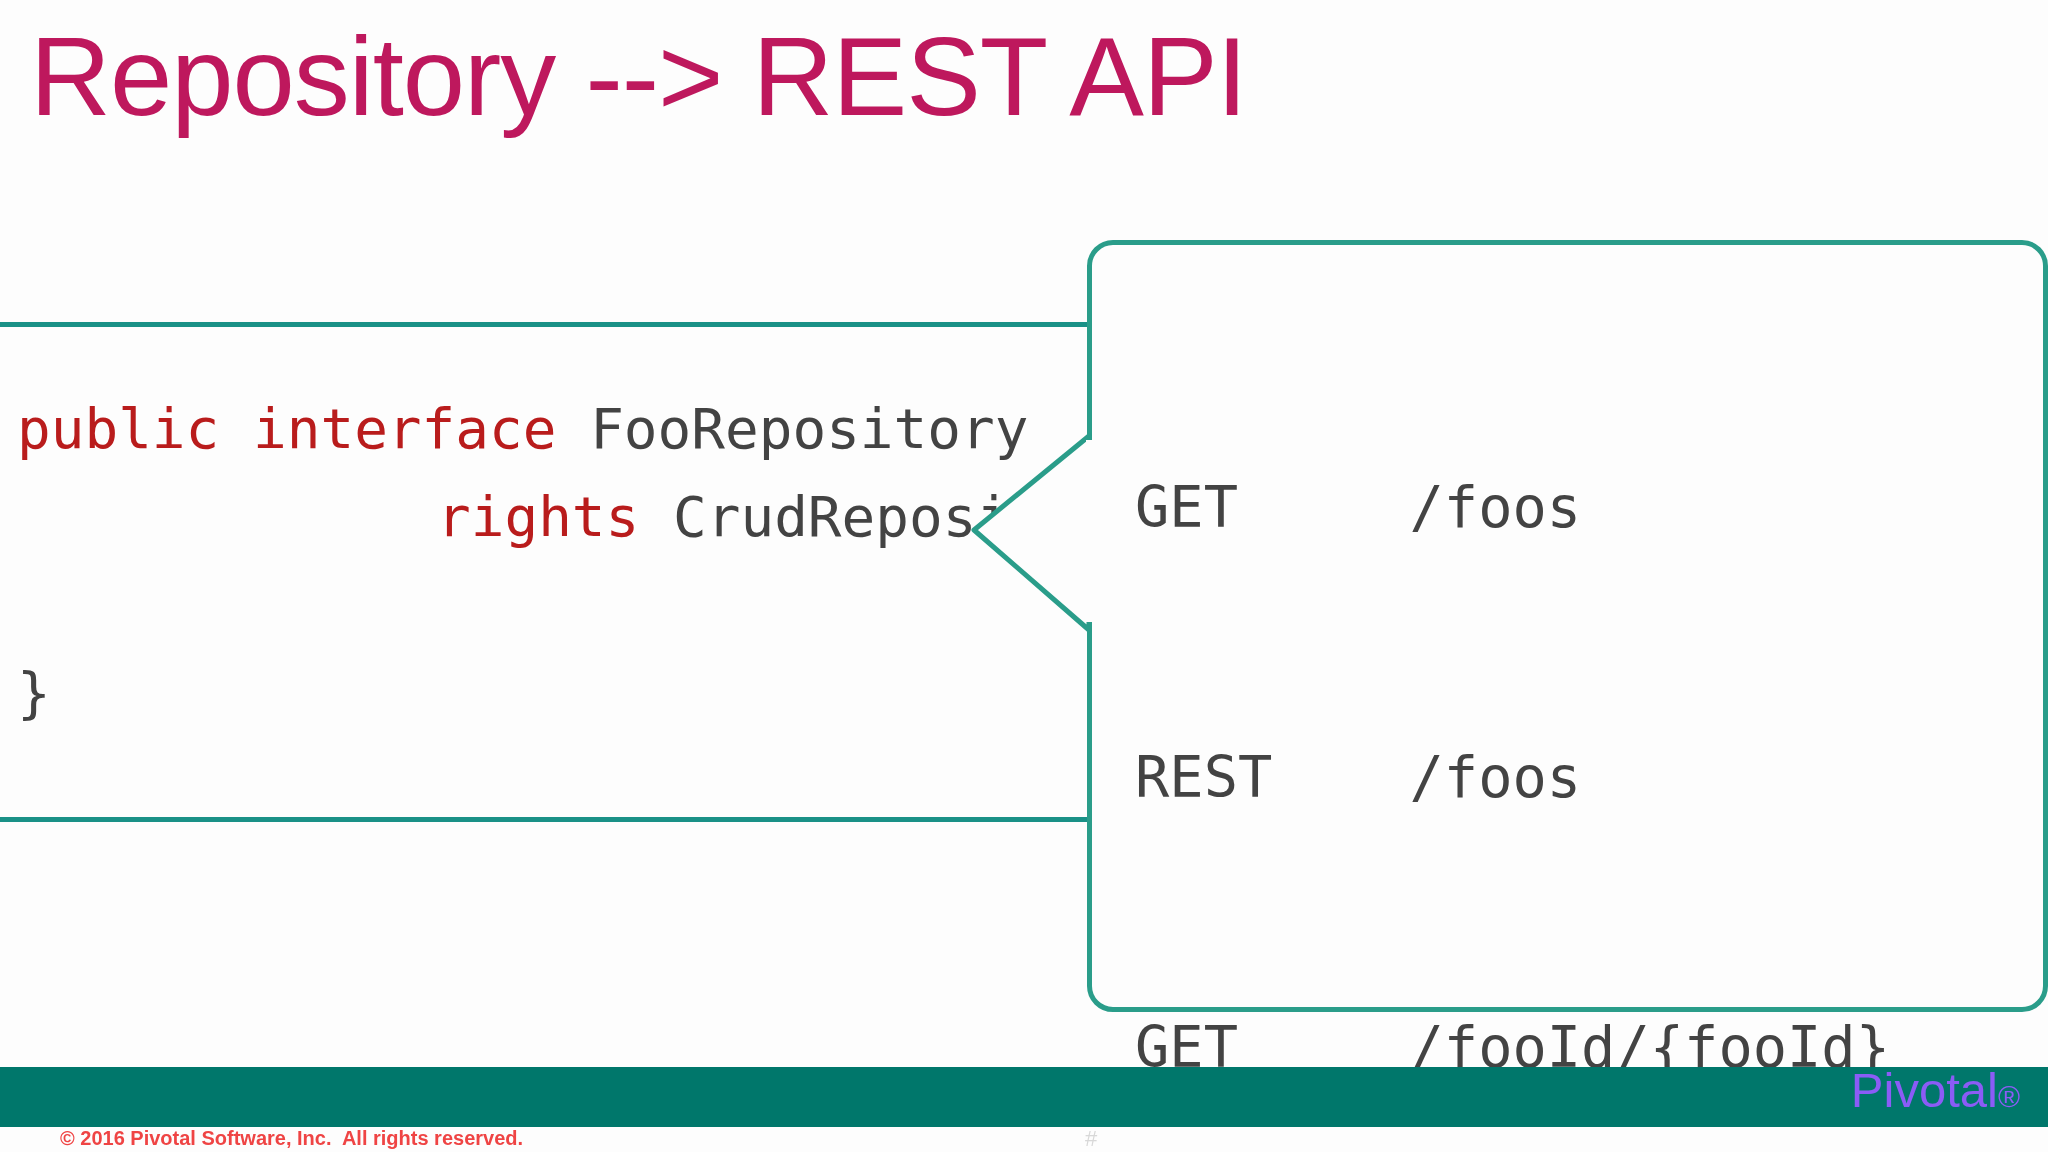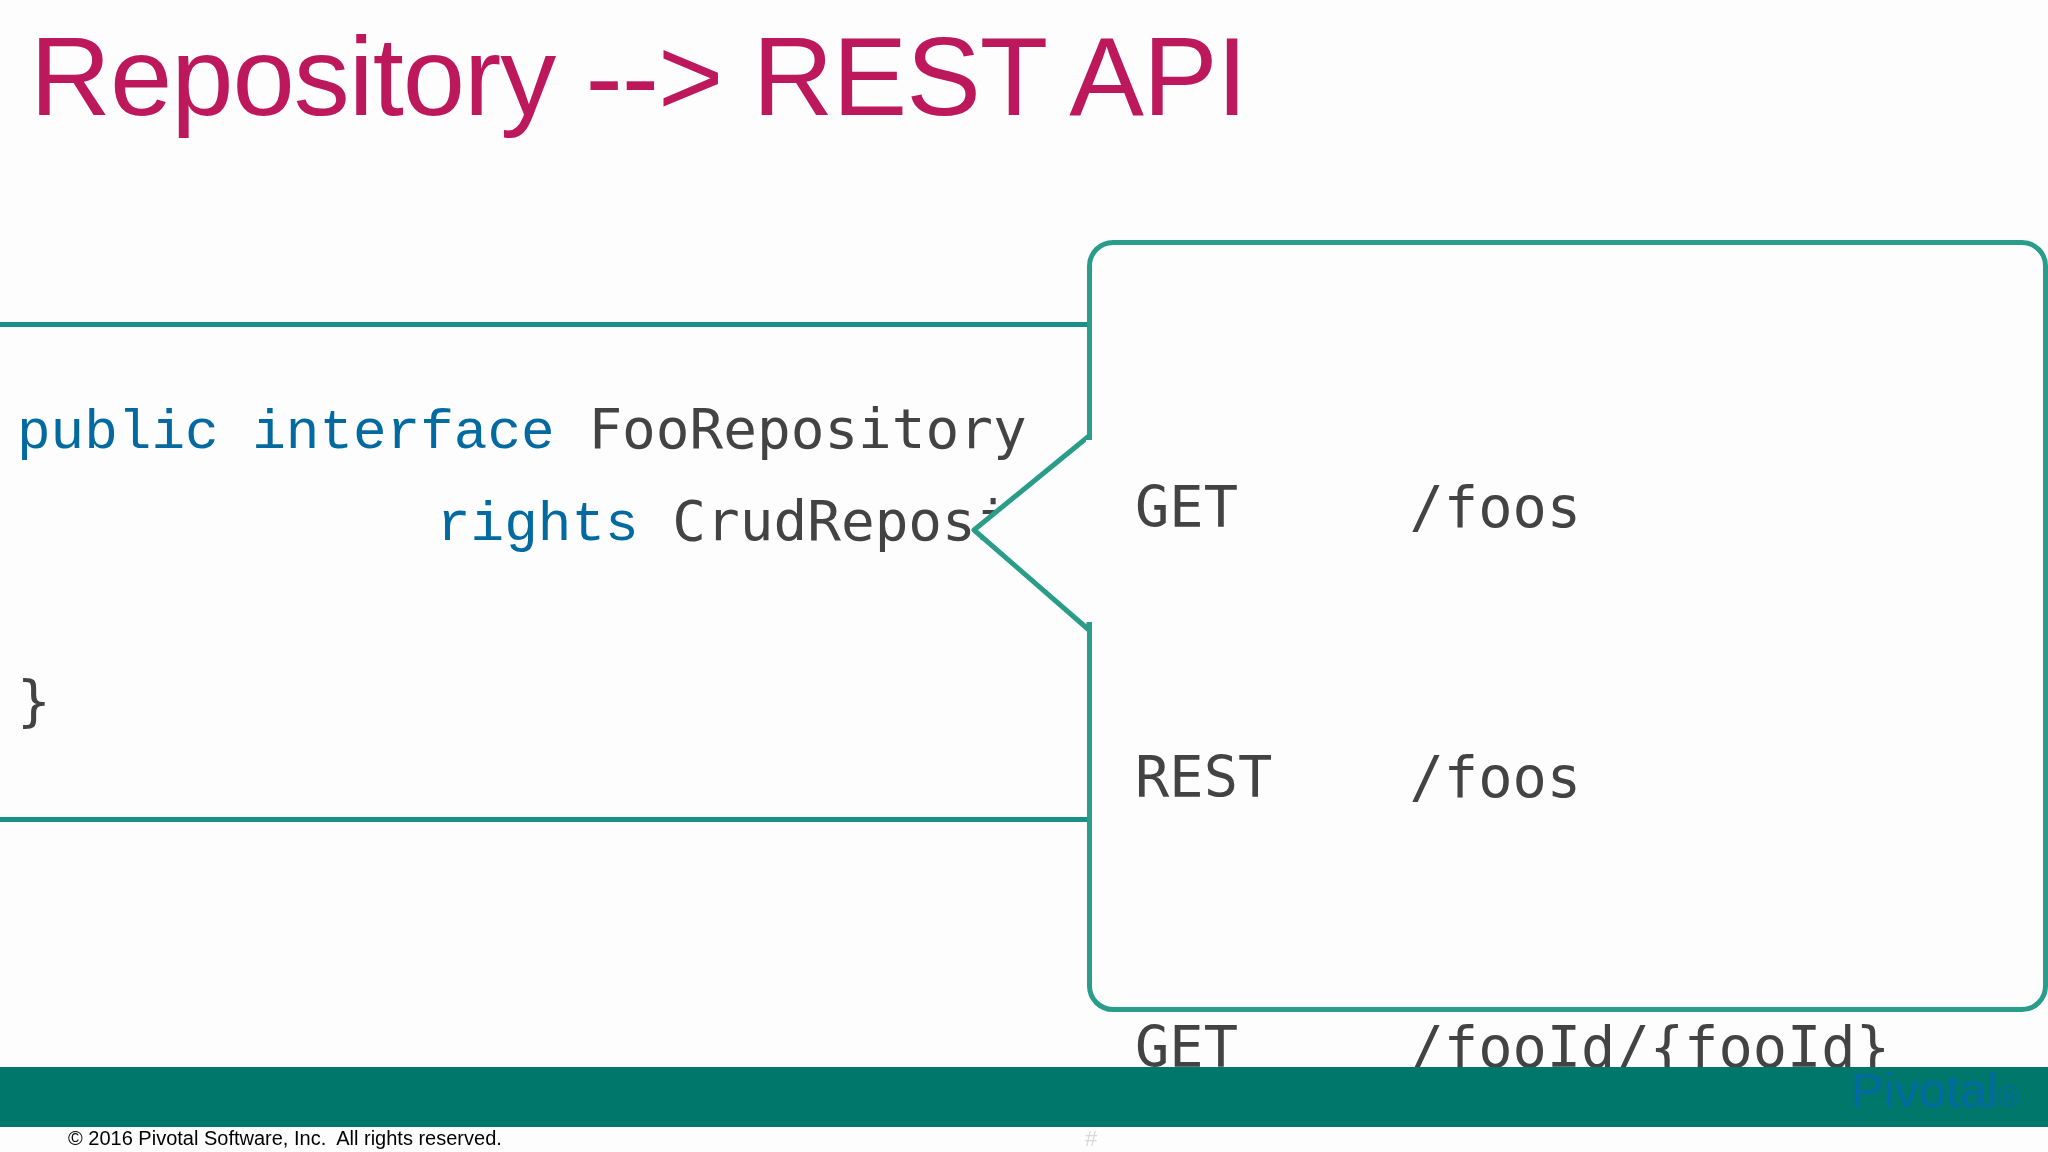--- a/index.html
+++ b/index.html
@@ -47,21 +47,21 @@
     position: absolute;
     left: 20px;
     top: 58px;
     font-family: "DejaVu Sans Mono", monospace;
     font-size: 56px;
     line-height: 88px;
     color: #434343;
     white-space: pre;
     letter-spacing: 0px;
   }
-  .kw { color: #0369a1; font-family: Liberation Mono, monospace; }
+  .kw { color: #b91c1c; }
 
   
   .callout {
     position: absolute;
     left: 1087px;
     top: 240px;
     width: 961px;
     height: 588px;
   }
   .callout-box {
@@ -104,39 +104,40 @@
     left: 0;
     bottom: 25px;
     width: 2048px;
     height: 60px;
     background: #00776b;
   }
   .footer-logo {
     position: absolute;
     right: 28px;
     bottom: 28px;
-    color: #0369a1;
+    color: #8b5cf6;
     font-family: "Liberation Sans", sans-serif;
     font-size: 49px;
     font-weight: 400;
     letter-spacing: 0px;
     line-height: 55px;
   }
   .footer-logo .dot {
     font-size: 30px;
     vertical-align: baseline;
   }
   .footer-copy {
     position: absolute;
-    left: 68px;
+    left: 60px;
     bottom: 2px;
-    color: #000000;
+    color: #ef4444;
     font-family: "Liberation Sans", sans-serif;
     font-size: 20px;
     white-space: pre;
+    font-weight: bold;
   }
   .footer-pageno {
     position: absolute;
     left: 1085px;
     bottom: 0px;
     color: #d8d8d8;
     font-family: "Liberation Sans", sans-serif;
     font-size: 22px;
   }
 </style>

